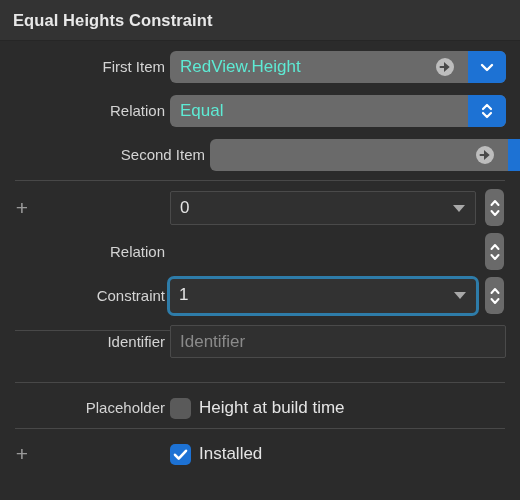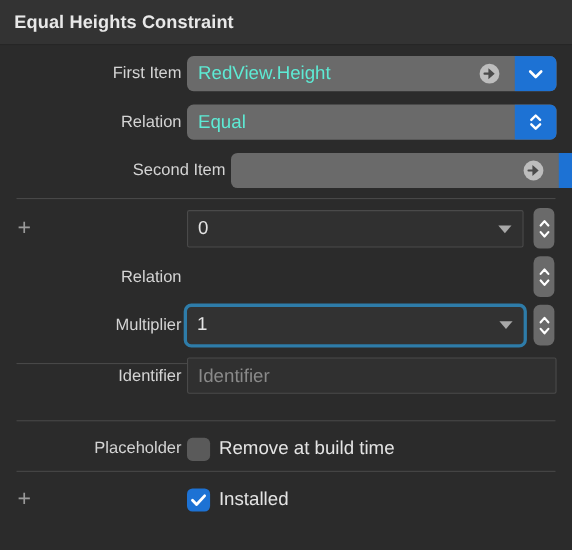--- a/index.html
+++ b/index.html
@@ -294,21 +294,21 @@
     <div class="label">Relation</div>
     <div class="stepper">
       <svg width="14" height="30" viewBox="0 0 14 30">
         <path d="M3.5 12 L7 8 L10.5 12" stroke="#ffffff" stroke-width="2" fill="none" stroke-linecap="round" stroke-linejoin="round"></path>
         <path d="M3.5 18 L7 22 L10.5 18" stroke="#ffffff" stroke-width="2" fill="none" stroke-linecap="round" stroke-linejoin="round"></path>
       </svg>
     </div>
   </div>
 
   <div class="row" style="top:274px;">
-    <div class="label">Multiplier</div>
+    <div class="label">Constraint</div>
     <div class="combo focused">
       <div class="combo-text">1</div>
       <div class="combo-tri"></div>
     </div>
     <div class="stepper">
       <svg width="14" height="30" viewBox="0 0 14 30">
         <path d="M3.5 12 L7 8 L10.5 12" stroke="#ffffff" stroke-width="2" fill="none" stroke-linecap="round" stroke-linejoin="round"></path>
         <path d="M3.5 18 L7 22 L10.5 18" stroke="#ffffff" stroke-width="2" fill="none" stroke-linecap="round" stroke-linejoin="round"></path>
       </svg>
     </div>
@@ -321,21 +321,21 @@
     <div class="textfield">
       <div class="textfield-ph">Identifier</div>
     </div>
   </div>
 
   <div class="sep" style="top:382px;"></div>
 
   <div class="row" style="top:386px;">
     <div class="label">Placeholder</div>
     <div class="checkbox"></div>
-    <div class="cb-label">Remove at build time</div>
+    <div class="cb-label">Height at build time</div>
   </div>
 
   <div class="sep" style="top:428px;"></div>
 
   <div class="row" style="top:432px;">
     <div class="plus">+</div>
     <div class="checkbox checked">
       <svg width="21" height="21" viewBox="0 0 21 21">
         <path d="M5 10.8 L8.7 14.6 L16 6.8" stroke="#ffffff" stroke-width="2.6" fill="none" stroke-linecap="round" stroke-linejoin="round"></path>
       </svg>

